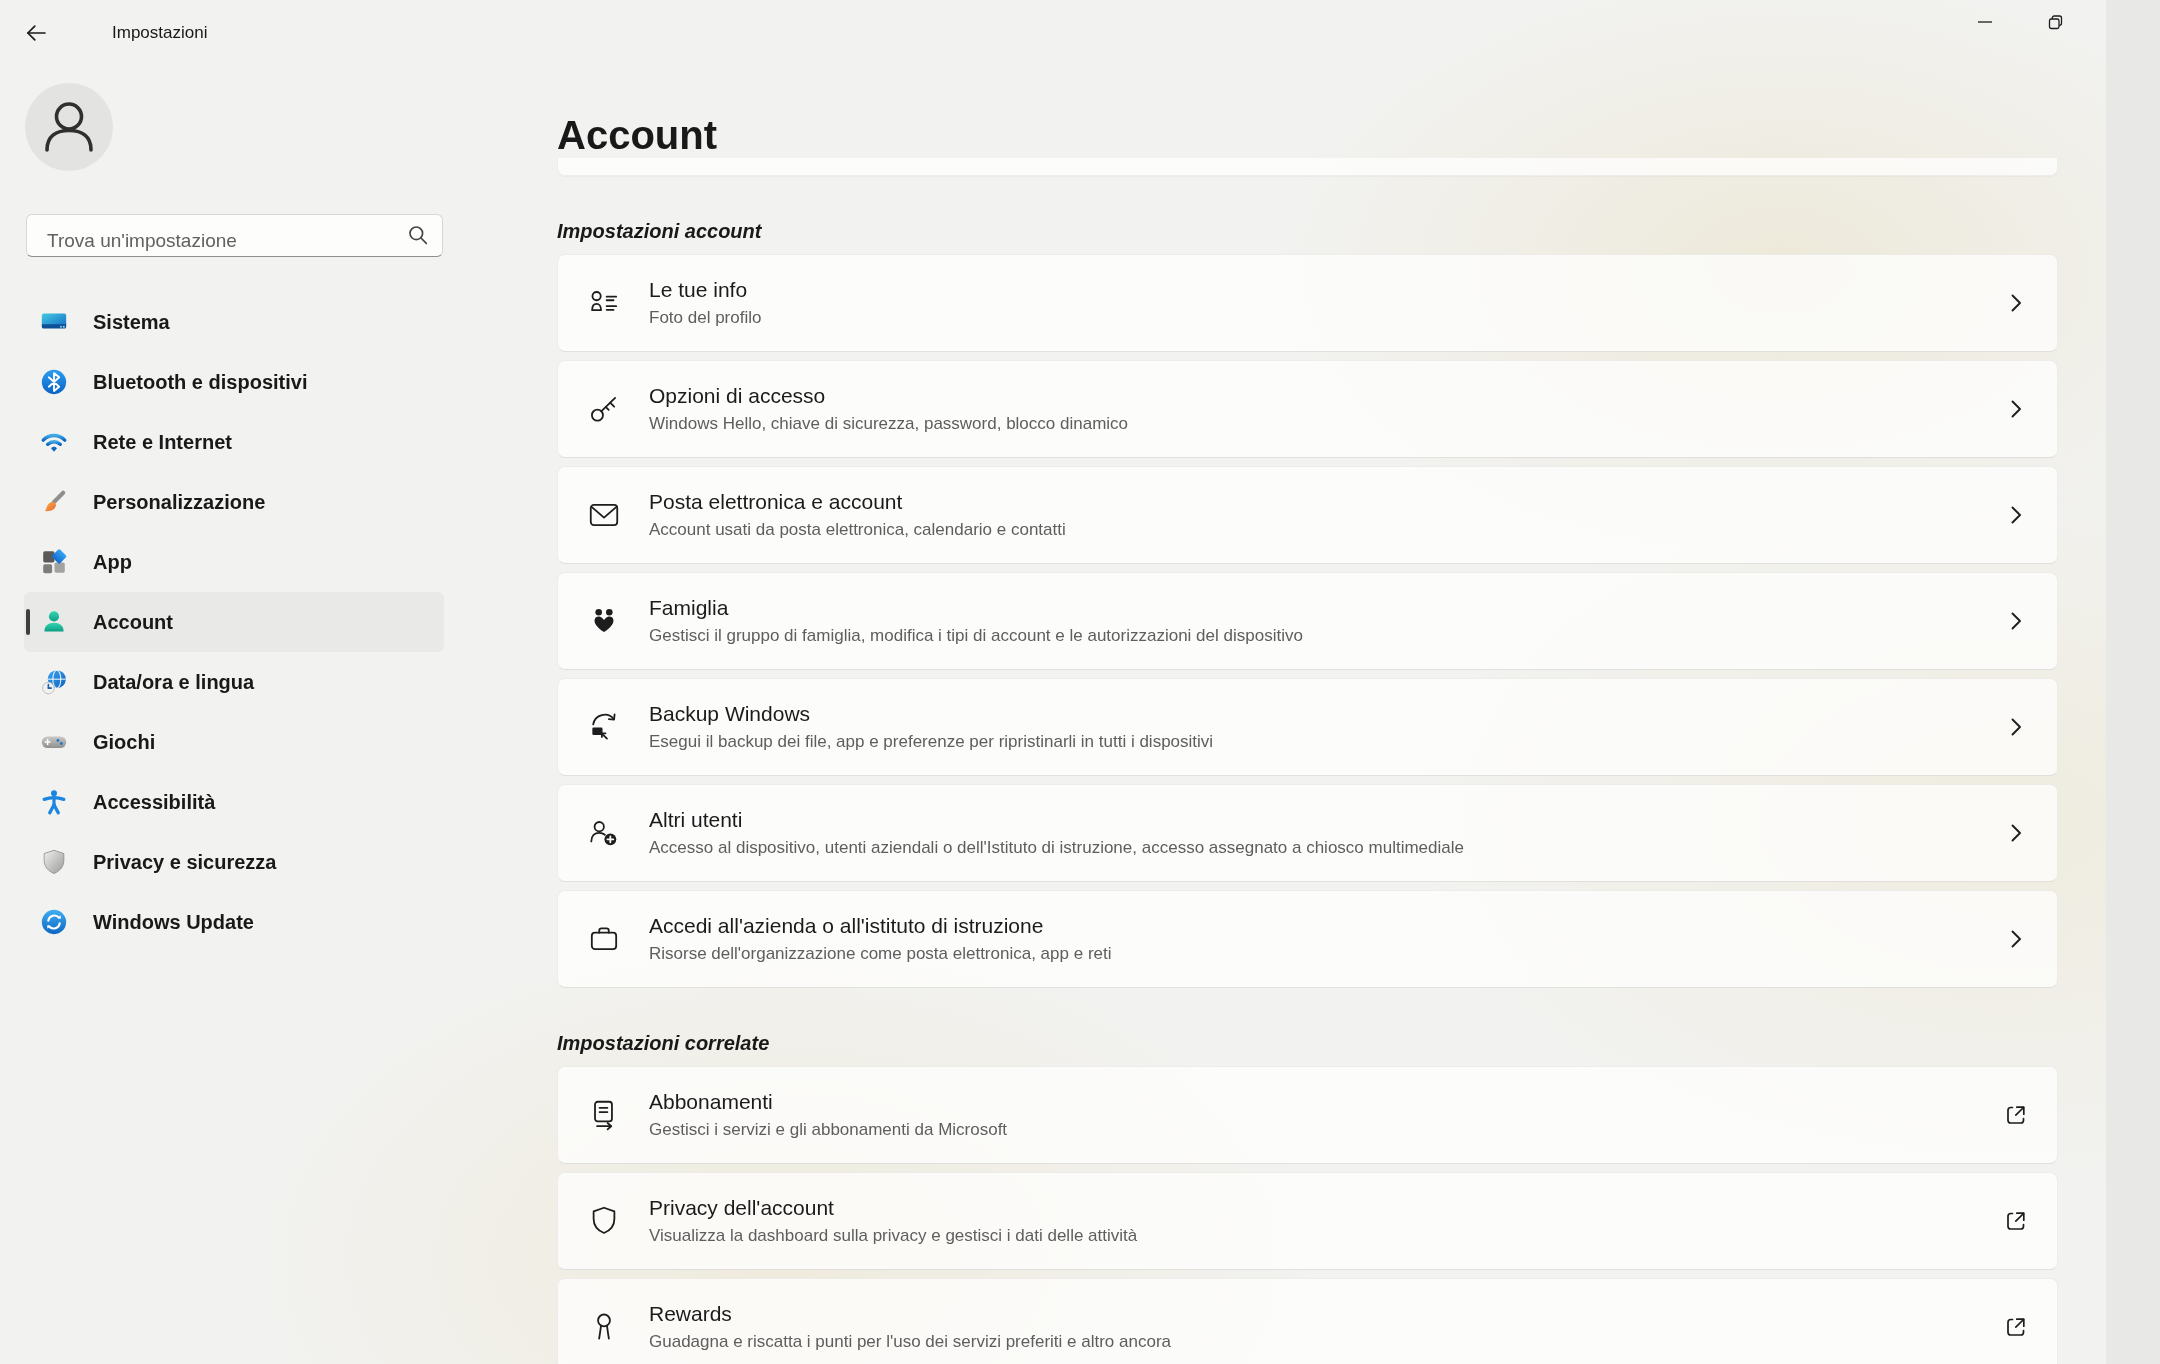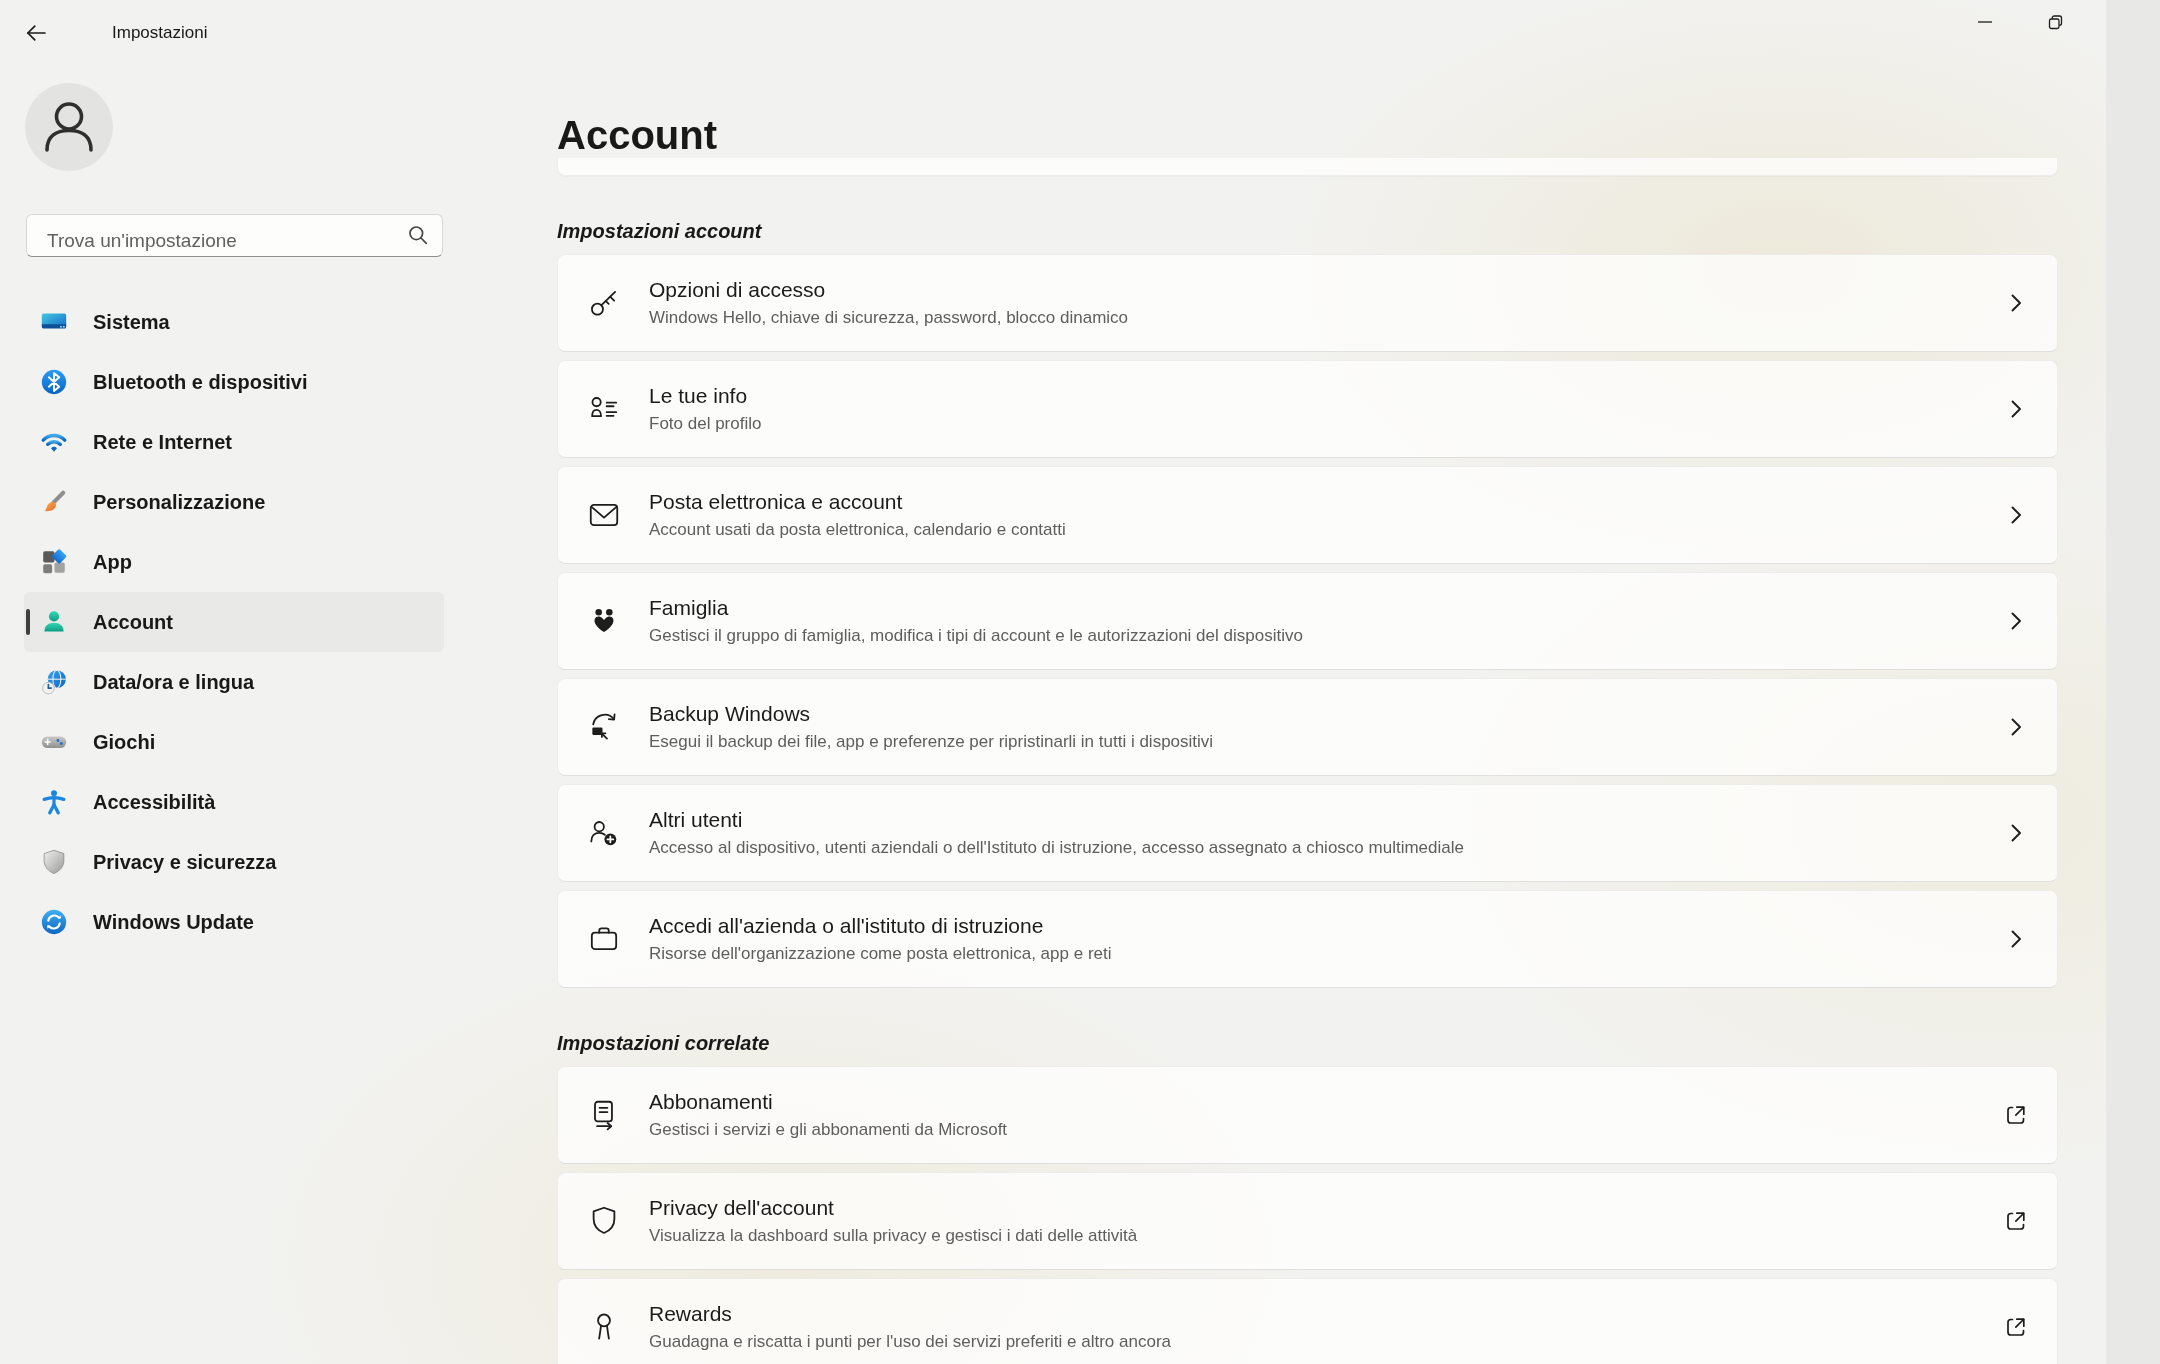--- a/index.html
+++ b/index.html
@@ -296,58 +296,58 @@
 
   <div class="content">
 
     <div class="clipped-card"></div>
 
     <div class="section-heading">Impostazioni account</div>
 
     <div class="card">
       <svg class="cicon" viewBox="0 0 34 34">
         <g class="stroke-ico">
-          <circle cx="10.8" cy="22.8" r="5.2"></circle>
-          <path d="M14.6 19 L27.5 6.5"></path>
-          <path d="M22.8 11 l3.8 3.8"></path>
-            <path d="M18.8 15.2 l2.6 2.6"></path>
-        </g>
-      </svg>
-      <div class="ctext">
-        <div class="ctitle">Opzioni di accesso</div>
-        <div class="csub">Windows Hello, chiave di sicurezza, password, blocco dinamico</div>
-      </div>
-      <svg class="caction" viewBox="0 0 34 34">
-        <path d="M13.5 9.5 L21 17 L13.5 24.5" class="stroke-ico" style="stroke-width:1.9"></path>
-      </svg>
-    </div>
-
-    <div class="card">
-      <svg class="cicon" viewBox="0 0 34 34">
-        <g class="stroke-ico">
           <circle cx="10" cy="10.5" r="3.9"></circle>
           <path d="M5.8 23.8 C5.8 19.8 7.6 17.8 10 17.8 C12.4 17.8 14.2 19.8 14.2 23.8 Z"></path>
           <path d="M19.5 11 h9"></path>
             <path d="M19.5 14.4 h6.5"></path>
           <path d="M19.5 20 h9"></path>
             <path d="M19.5 23.4 h6.5"></path>
         </g>
       </svg>
       <div class="ctext">
         <div class="ctitle">Le tue info</div>
         <div class="csub">Foto del profilo</div>
       </div>
       <svg class="caction" viewBox="0 0 34 34">
         <path d="M13.5 9.5 L21 17 L13.5 24.5" class="stroke-ico" style="stroke-width:1.9"></path>
       </svg>
     </div>
 
     <div class="card">
       <svg class="cicon" viewBox="0 0 34 34">
         <g class="stroke-ico">
+          <circle cx="10.8" cy="22.8" r="5.2"></circle>
+          <path d="M14.6 19 L27.5 6.5"></path>
+          <path d="M22.8 11 l3.8 3.8"></path>
+            <path d="M18.8 15.2 l2.6 2.6"></path>
+        </g>
+      </svg>
+      <div class="ctext">
+        <div class="ctitle">Opzioni di accesso</div>
+        <div class="csub">Windows Hello, chiave di sicurezza, password, blocco dinamico</div>
+      </div>
+      <svg class="caction" viewBox="0 0 34 34">
+        <path d="M13.5 9.5 L21 17 L13.5 24.5" class="stroke-ico" style="stroke-width:1.9"></path>
+      </svg>
+    </div>
+
+    <div class="card">
+      <svg class="cicon" viewBox="0 0 34 34">
+        <g class="stroke-ico">
           <rect x="4.5" y="7.5" width="25" height="19" rx="3"></rect>
           <path d="M5.5 9.5 L17 19.5 L28.5 9.5"></path>
         </g>
       </svg>
       <div class="ctext">
         <div class="ctitle">Posta elettronica e account</div>
         <div class="csub">Account usati da posta elettronica, calendario e contatti</div>
       </div>
       <svg class="caction" viewBox="0 0 34 34">
         <path d="M13.5 9.5 L21 17 L13.5 24.5" class="stroke-ico" style="stroke-width:1.9"></path>

